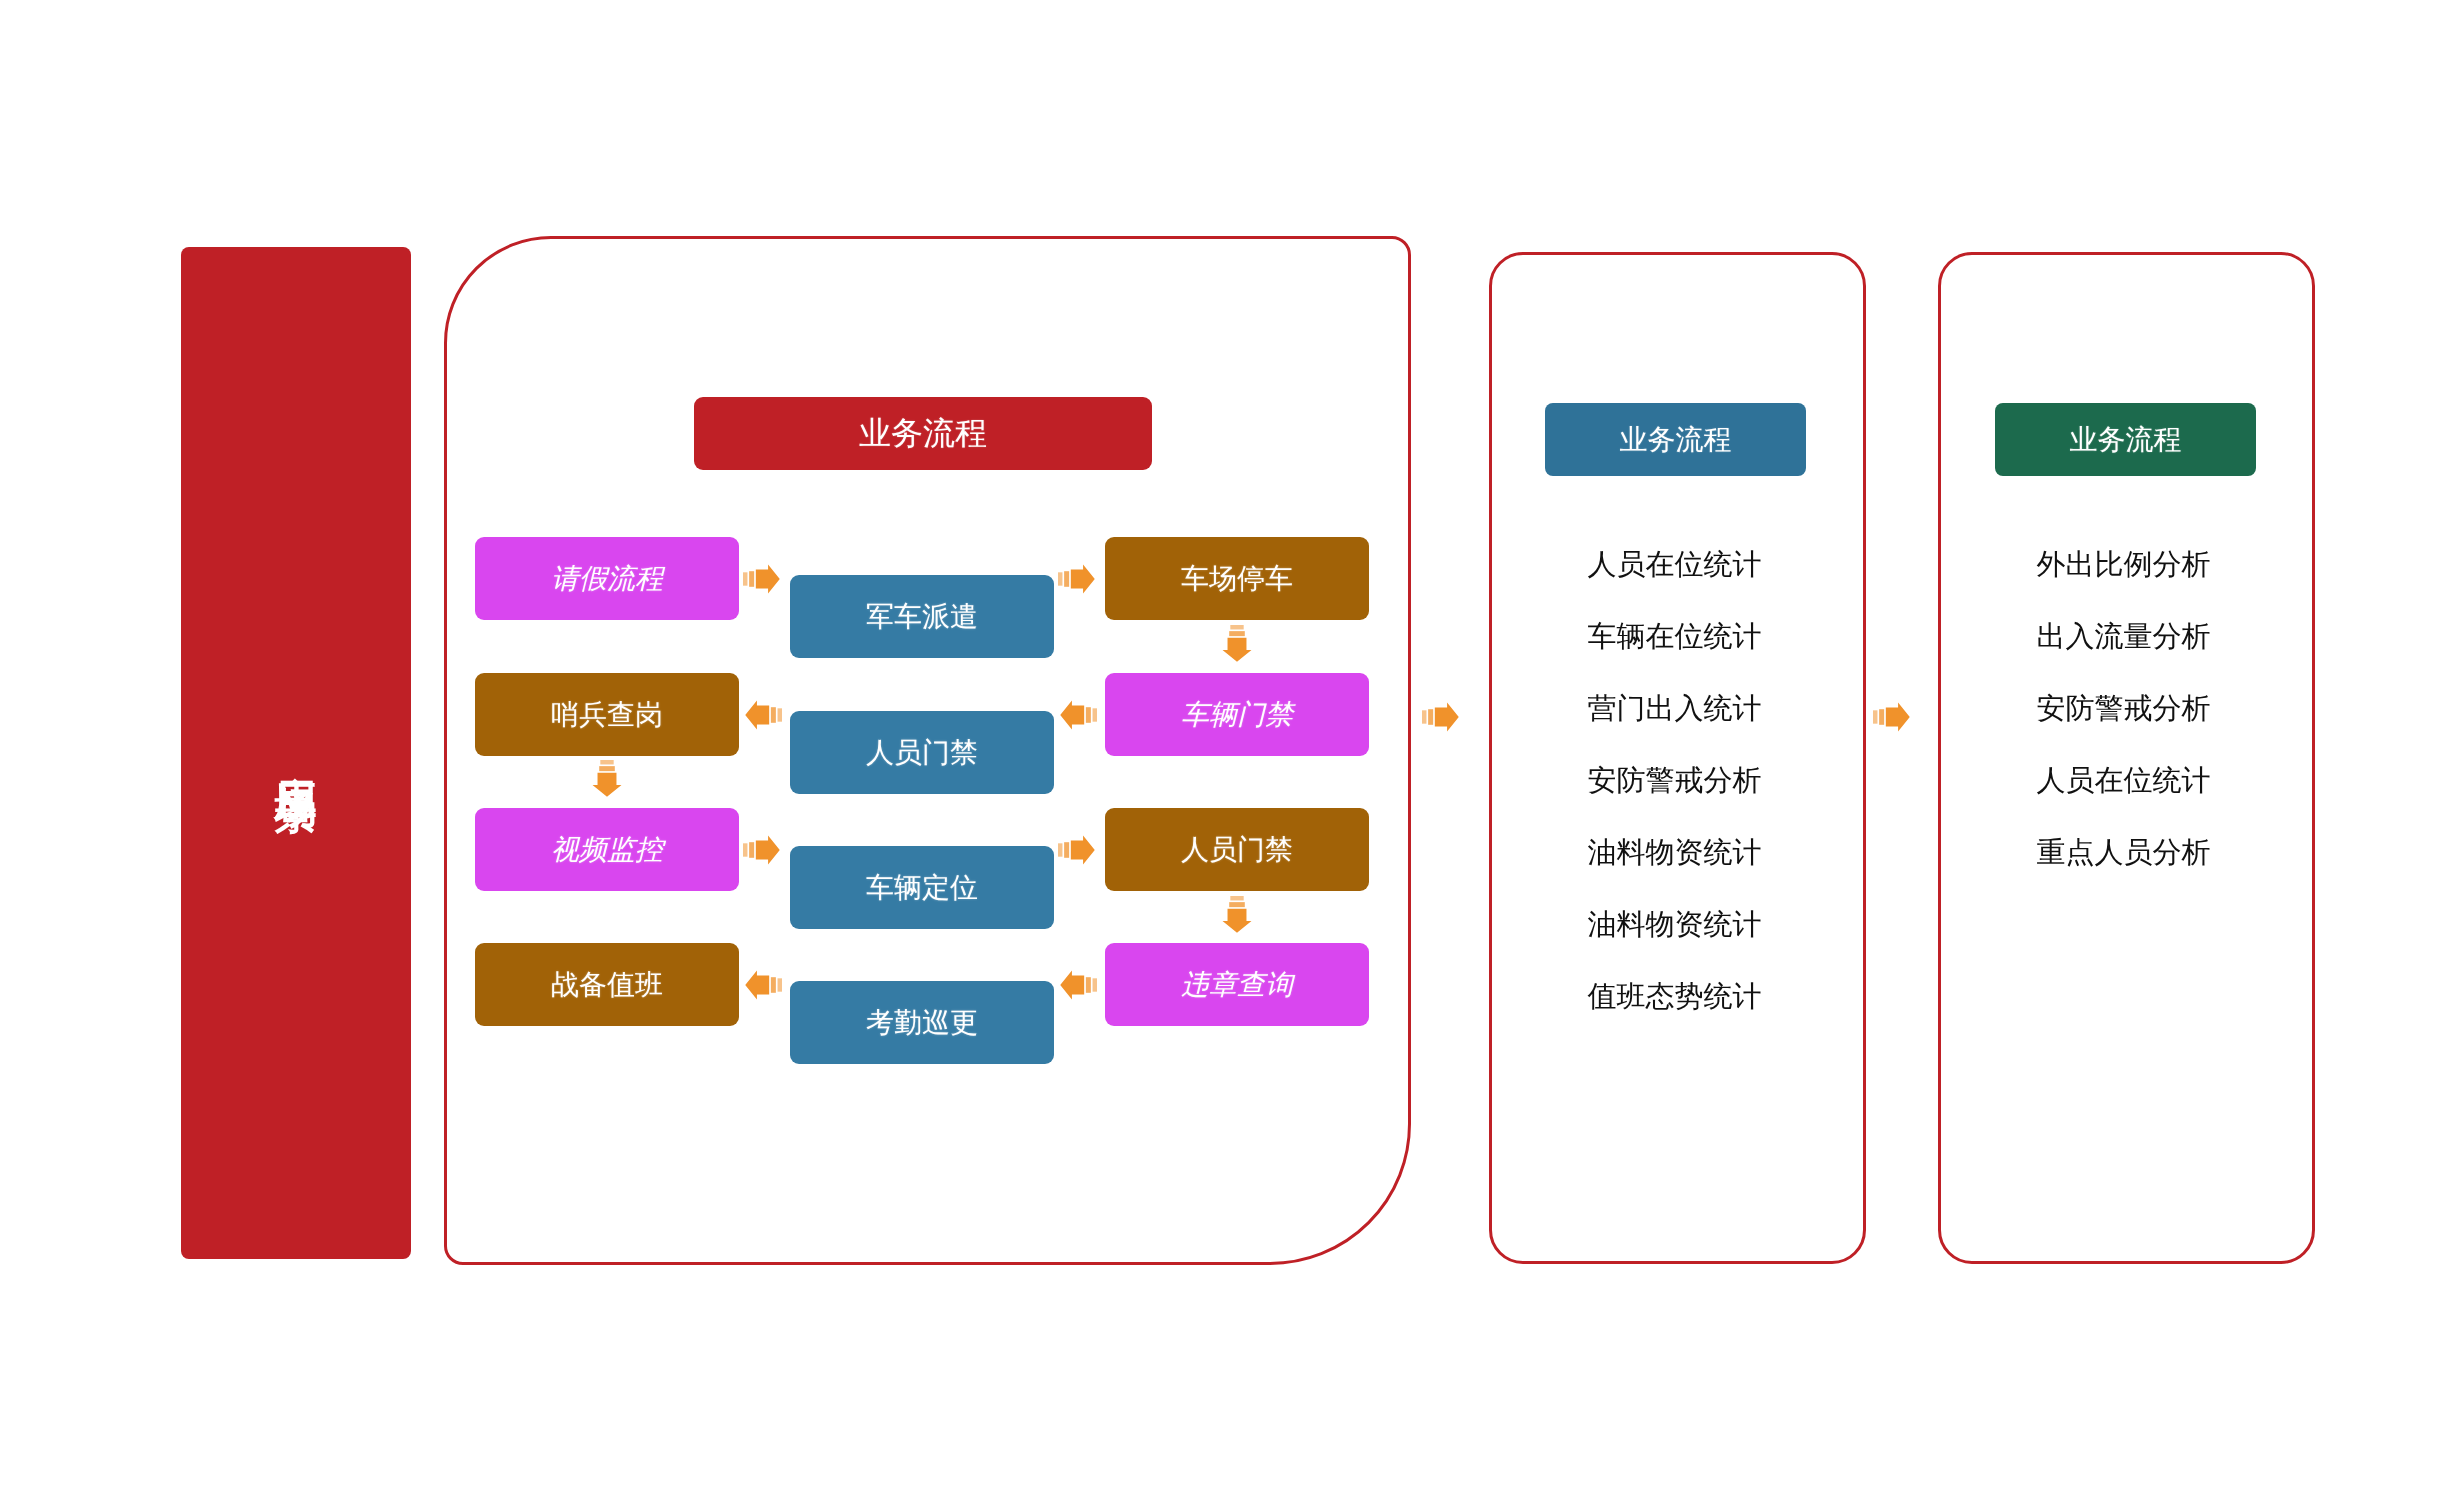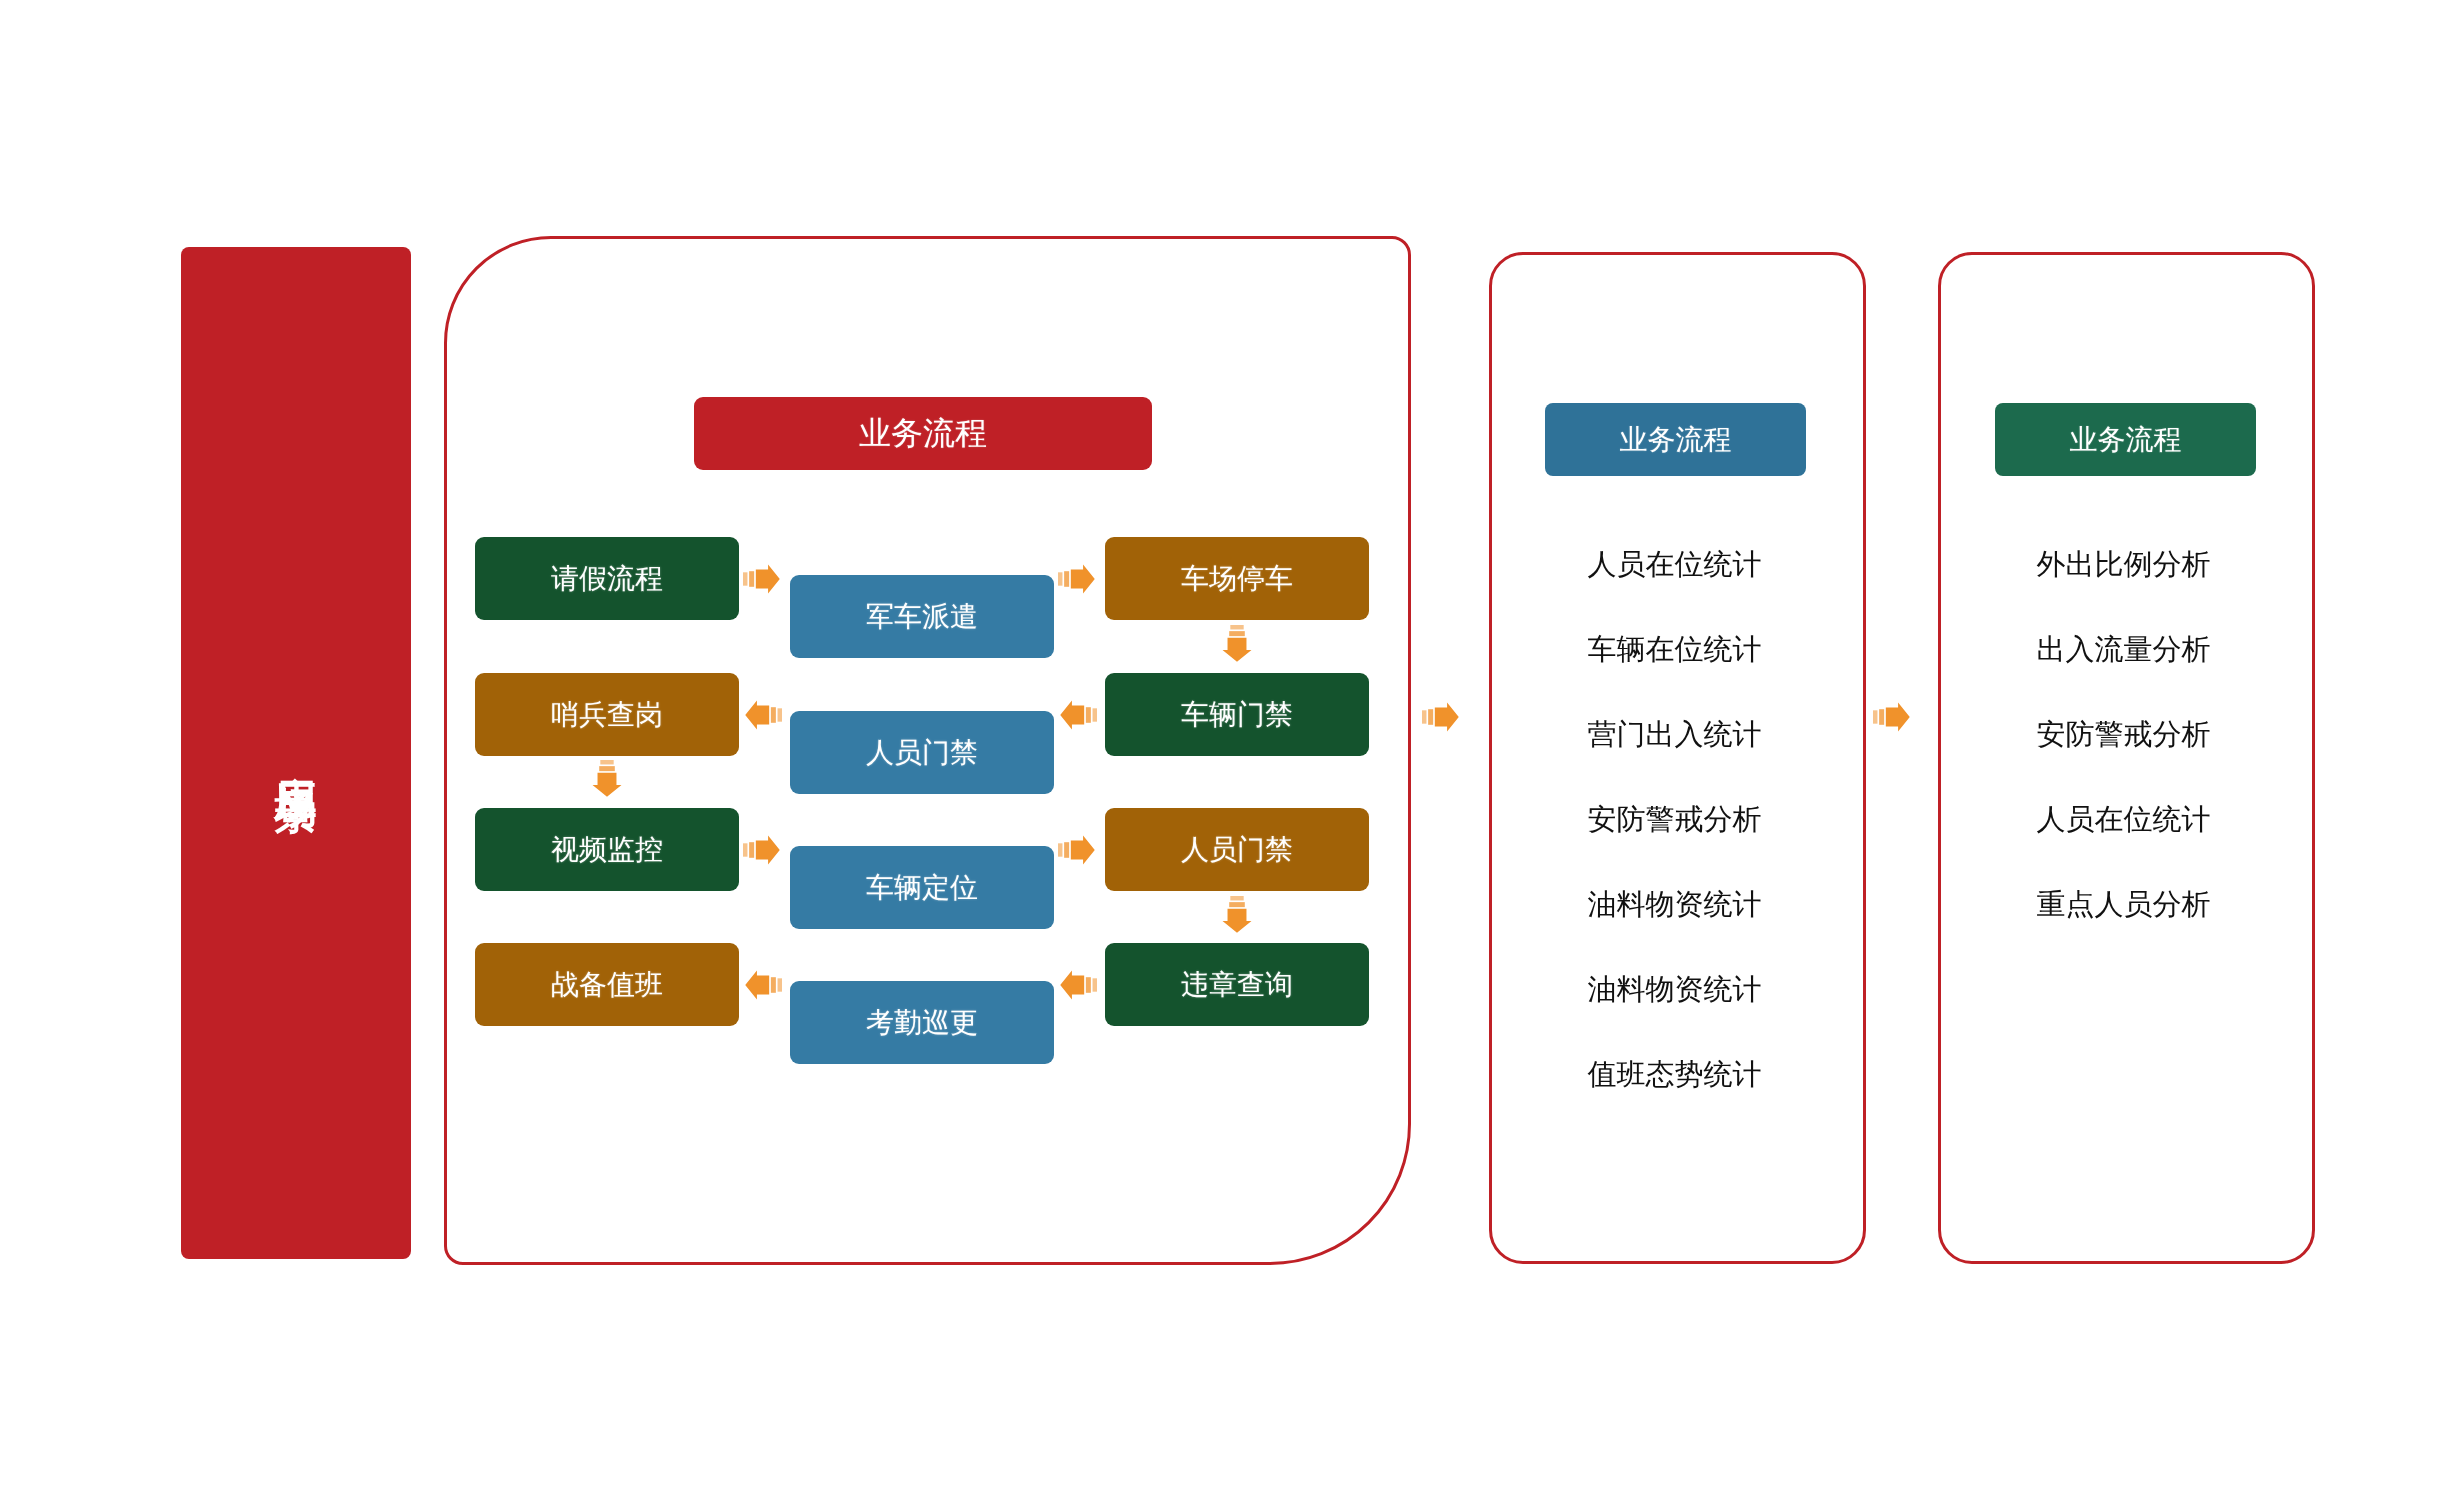--- a/index.html
+++ b/index.html
@@ -58,39 +58,39 @@
     background:#1c6a4d;font-size:28px;
   }
 
   
   .node{
     position:absolute;width:264px;height:83px;border-radius:9px;
     display:flex;align-items:center;justify-content:center;
     color:#ffffff;font-size:28px;
     text-shadow:0 0 2.2px rgba(255,255,255,0.40);
   }
-  .node.red{background:#14532d;}
+  .node.red{background:#d946ef;font-style:italic;}
   .node.blue{background:#357ba4;}
   .node.green{background:#a16207;}
 
   .col1{left:475px;}
   .col2{left:790px;margin-top:38px;}
   .col3{left:1105px;}
   .row1{top:537px;}
   .row2{top:673px;}
   .row3{top:808px;}
   .row4{top:943px;}
 
   
   .arrow{position:absolute;}
 
   
   .list{
     position:absolute;display:flex;flex-direction:column;
-    align-items:center;gap:13px;
+    align-items:center;gap:0;
   }
   #stats-list{left:1489px;top:528px;width:371px;}
   #analysis-list{left:1938px;top:528px;width:371px;}
   .list-item{
     font-size:29px;color:#111111;line-height:1;
     height:72px;display:flex;align-items:center;justify-content:center;
     white-space:nowrap;
   }
 </style>
 </head>

